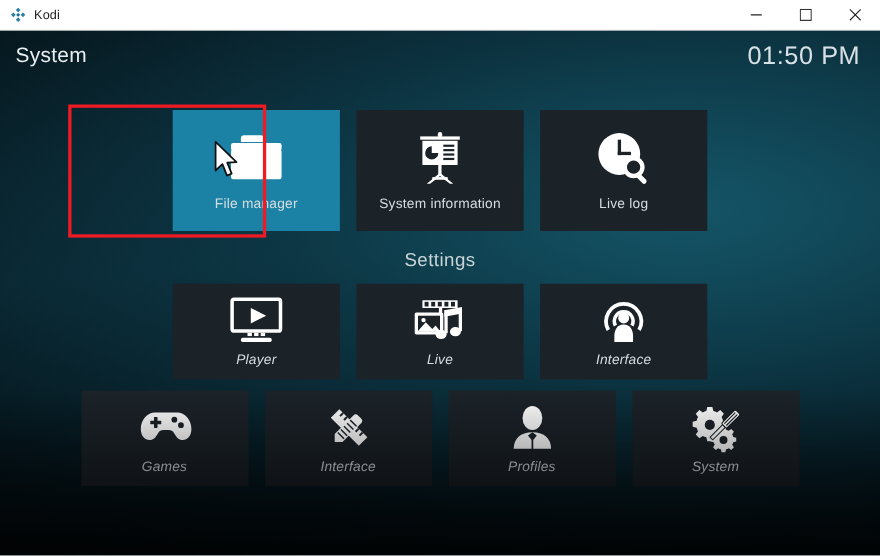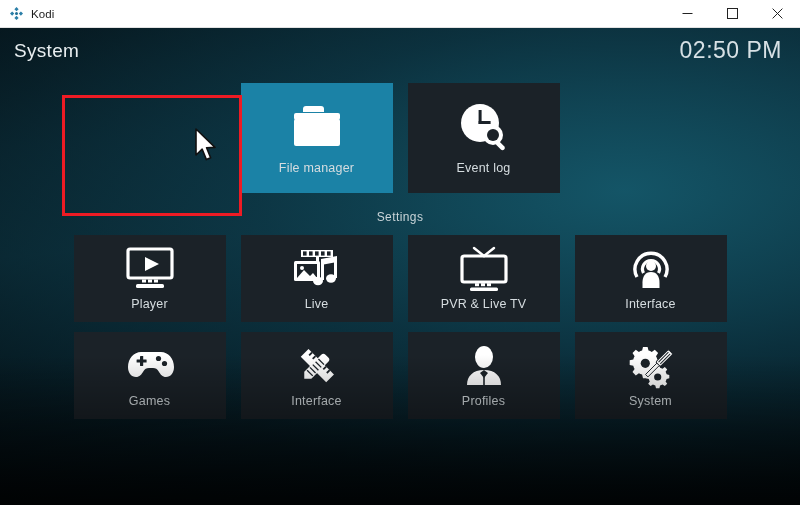--- a/index.html
+++ b/index.html
@@ -65,21 +65,21 @@
   .page-title {
     font-size: 19px; color: #e8eef0; font-weight: 400;
     letter-spacing: 0.3px;
   }
   .clock {
     font-size: 23px; color: #d7e1e5; font-weight: 300;
     letter-spacing: 0.5px;
   }
 
   .grid-area {
-    position: absolute; top: 55px; left: 0; right: 0;
+    position: absolute; top: 72px; left: 0; right: 0;
   }
   .row {
     display: flex; justify-content: center; gap: 15px;
   }
   .tile {
     width: 152px; height: 110px;
     background: #1b2228;
     display: flex; flex-direction: column;
     align-items: center; justify-content: center;
     position: relative;
@@ -93,25 +93,25 @@
   .tile.small .tile-icon { height: 44px; }
   .tile-icon svg { display: block; }
   .tile-label {
     margin-top: 9px;
     font-size: 12.5px;
     color: #d6dde0;
     letter-spacing: 0.2px;
     text-align: center;
     line-height: 1;
   }
-  .tile.small .tile-label { margin-top: 7px; }
+  .tile.small .tile-label { margin-top: 7px; font-style: italic; }
 
   .section-label {
     text-align: center;
-    font-size: 12px;
+    font-size: 17px;
     color: #c9d4d8;
     letter-spacing: 0.4px;
     margin: 17px 0 11px 0;
   }
 
   
   .annot {
     position: absolute;
     border: 3px solid #ee1b24;
     pointer-events: none;
@@ -165,54 +165,76 @@
           <line x1="10.4" y1="0.6" x2="0.6" y2="10.4" stroke="#222" stroke-width="1"></line>
         </svg>
       </div>
     </div>
   </div>
 
   <div class="kodi">
 
     <div class="header-row">
       <div class="page-title">System</div>
-      <div class="clock">02:50 PM</div>
+      <div class="clock">01:50 PM</div>
     </div>
 
     <div class="grid-area">
 
       <div class="row">
 
         <div class="tile selected">
           <div class="tile-icon">
             <svg width="62" height="48" viewBox="0 0 62 48">
               <path fill="#ffffff" d="M20 3 h15 a3 3 0 0 1 3 3 v3 h-21 v-3 a3 3 0 0 1 3 -3 z"></path>
               <rect x="8" y="10" width="46" height="7" rx="2" fill="#ffffff"></rect>
               <rect x="8" y="16" width="46" height="27" rx="2" fill="#ffffff"></rect>
             </svg>
           </div>
           <div class="tile-label">File manager</div>
         </div>
 
 
+        <div class="tile">
+          <div class="tile-icon">
+            <svg width="52" height="50" viewBox="0 0 52 50">
+              <g fill="#ffffff">
+                <rect x="24" y="1" width="4" height="5" rx="2"></rect>
+                <rect x="8" y="5" width="36" height="3"></rect>
+                <rect x="10" y="9" width="32" height="22"></rect>
+                <rect x="24.4" y="31" width="3" height="9"></rect>
+                <path d="M26 38 L14 48 L17 48 L26 41 L35 48 L38 48 Z"></path>
+                <rect x="19" y="42" width="14" height="2.4"></rect>
+              </g>
+              <g fill="#1b2228">
+                <path d="M18.5 14 a6 6 0 1 0 6 6 h-6 z"></path>
+                <rect x="29" y="12.5" width="10" height="2"></rect>
+                <rect x="29" y="16.5" width="10" height="2"></rect>
+                <rect x="29" y="20.5" width="10" height="2"></rect>
+                <rect x="29" y="24.5" width="10" height="2"></rect>
+              </g>
+            </svg>
+          </div>
+          <div class="tile-label">System information</div>
+        </div>
 
         <div class="tile">
           <div class="tile-icon">
             <svg width="54" height="50" viewBox="0 0 54 50">
               <circle cx="23" cy="21" r="19" fill="#ffffff"></circle>
               <g fill="#1b2228">
                 <rect x="21.6" y="8" width="3" height="14"></rect>
                 <rect x="21.6" y="19" width="12" height="3"></rect>
               </g>
               <circle cx="36" cy="33" r="10" fill="#ffffff"></circle>
               <circle cx="36" cy="33" r="6" fill="#1b2228"></circle>
               <rect x="41" y="38" width="11" height="4.6" rx="2.3" fill="#ffffff" transform="rotate(45 41 38)"></rect>
             </svg>
           </div>
-          <div class="tile-label">Event log</div>
+          <div class="tile-label">Live log</div>
         </div>
       </div>
 
       <div class="section-label">Settings</div>
 
       <div class="row">
 
         <div class="tile small">
           <div class="tile-icon">
             <svg width="58" height="44" viewBox="0 0 58 44">
@@ -250,38 +272,20 @@
                 <rect x="46" y="10" width="3" height="21"></rect>
                 <path d="M33 12 L49 9 L49 15 L33 18 Z"></path>
                 <ellipse cx="30" cy="34" rx="5" ry="4.2"></ellipse>
                 <ellipse cx="43" cy="31.5" rx="5" ry="4.2"></ellipse>
               </g>
             </svg>
           </div>
           <div class="tile-label">Live</div>
         </div>
 
-        <div class="tile small">
-          <div class="tile-icon">
-            <svg width="60" height="46" viewBox="0 0 60 46">
-              <g stroke="#ffffff" stroke-width="2.4" fill="none" stroke-linecap="round">
-                <line x1="30" y1="10" x2="20" y2="2"></line>
-                <line x1="30" y1="10" x2="40" y2="2"></line>
-              </g>
-              <rect x="8" y="10" width="44" height="26" rx="2" fill="none" stroke="#ffffff" stroke-width="3.2"></rect>
-              <g fill="#ffffff">
-                <rect x="21" y="37.2" width="4" height="3"></rect>
-                <rect x="27" y="37.2" width="4" height="3"></rect>
-                <rect x="33" y="37.2" width="4" height="3"></rect>
-                <rect x="16" y="41.4" width="28" height="3.6" rx="1.5"></rect>
-              </g>
-            </svg>
-          </div>
-          <div class="tile-label">PVR &amp; Live TV</div>
-        </div>
 
         <div class="tile small">
           <div class="tile-icon">
             <svg width="48" height="44" viewBox="0 0 48 44">
               <g fill="none" stroke="#ffffff" stroke-width="3.4">
                 <path d="M10 30 A16 16 0 1 1 38 30"></path>
               </g>
               <g fill="none" stroke="#ffffff" stroke-width="3.2">
                 <path d="M16.5 26 A8.5 8.5 0 1 1 31.5 26"></path>
               </g>

